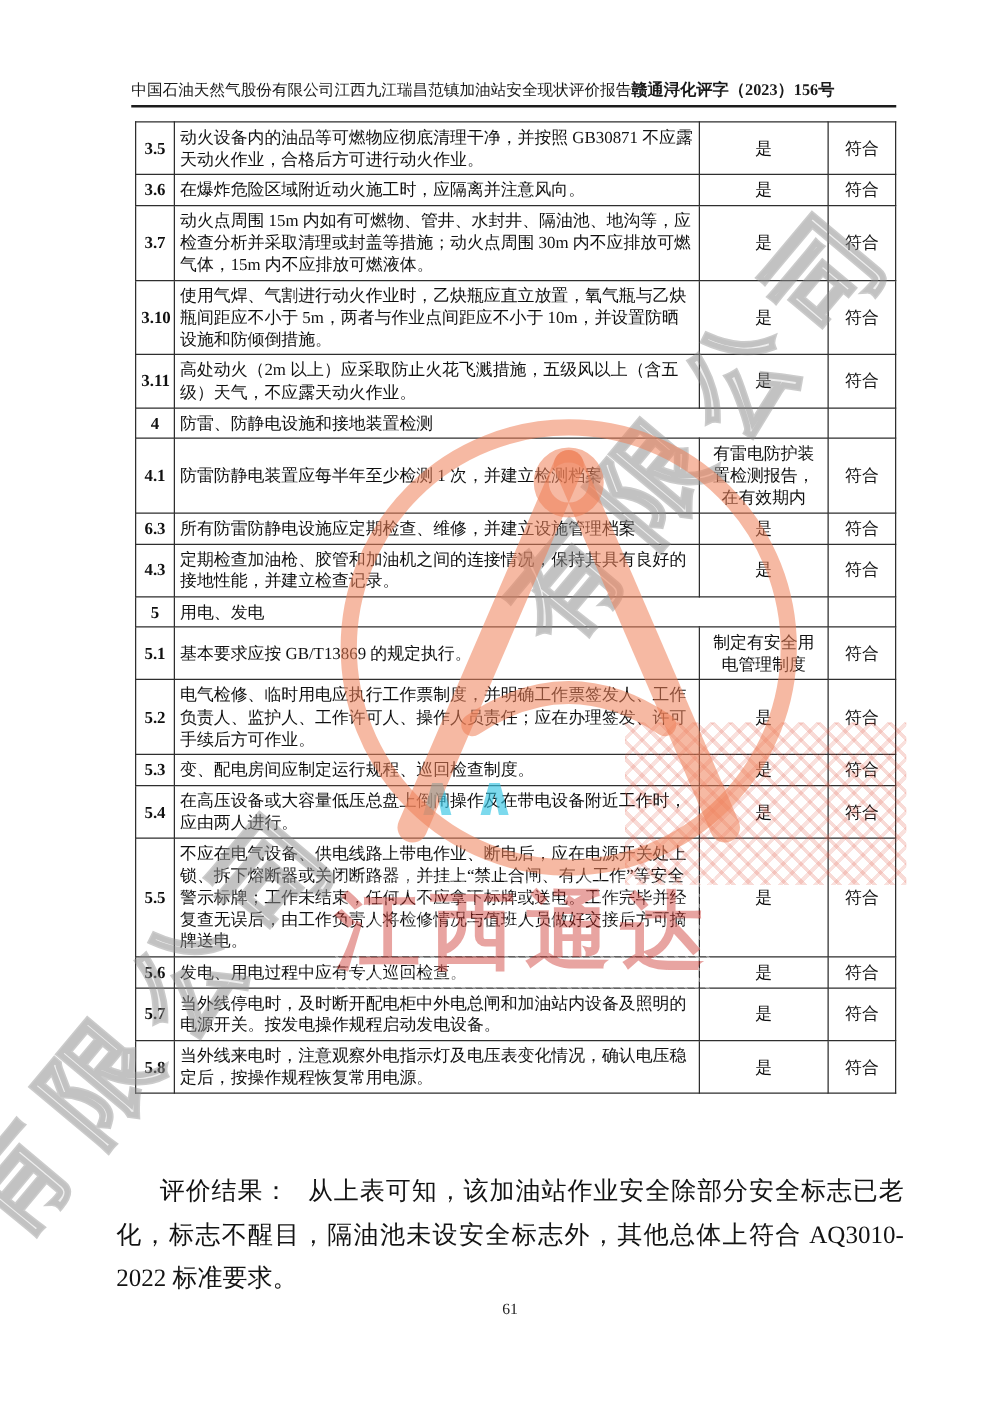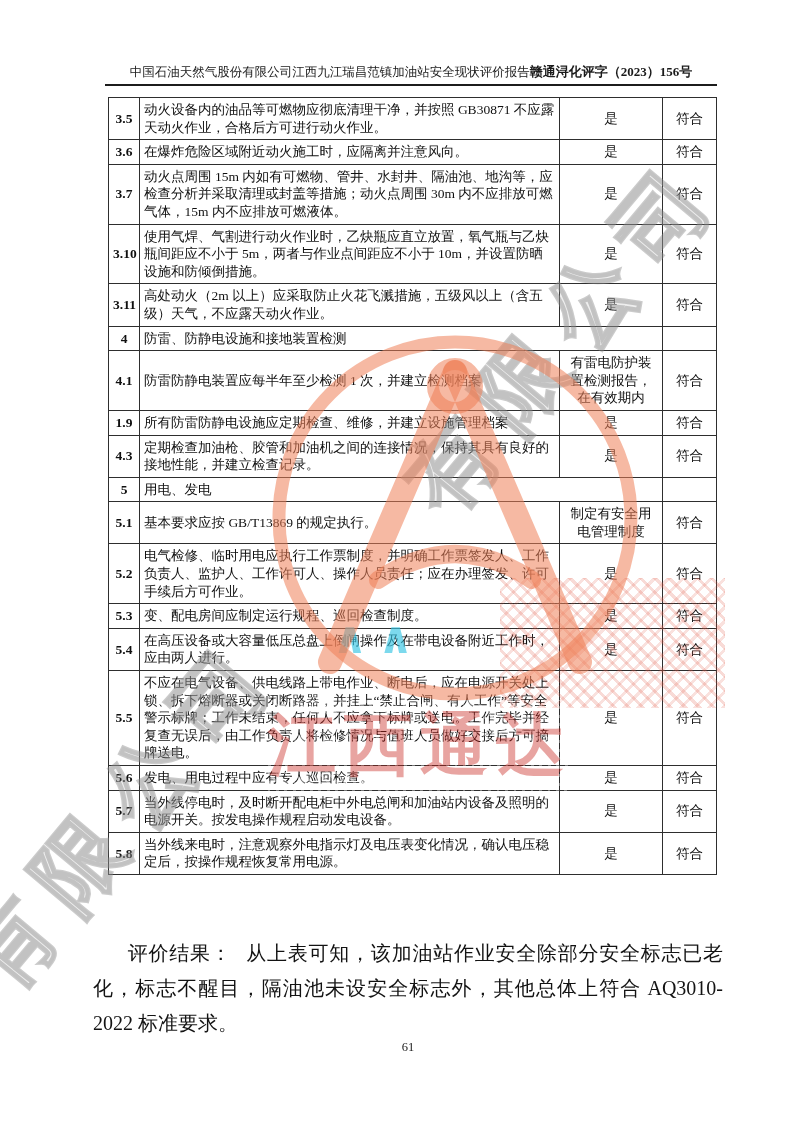--- a/index.html
+++ b/index.html
@@ -6,21 +6,21 @@
   body{
     width:800px;height:1131px;position:relative;background:#ffffff;
     font-family:"Liberation Serif","DejaVu Serif",serif;color:#111;
     overflow:hidden;
   }
   .page{position:absolute;inset:0;}
 
   
   .doc-header{
     position:absolute;left:105px;top:60px;width:612px;height:26px;
-    display:flex;justify-content:center;align-items:flex-end;
+    display:flex;justify-content:flex-start;align-items:flex-end;
     border-bottom:2px solid #1c1c1c;padding-bottom:3px;box-sizing:border-box;
   }
   .doc-header .h-left{font-size:12.5px;color:#1a1a1a;letter-spacing:0px;white-space:nowrap;}
   .doc-header .h-right{font-size:13px;font-weight:bold;color:#1a1a1a;white-space:nowrap;}
 
   
   .tbl-wrap{position:absolute;left:108px;top:97px;z-index:2;}
   table.checklist{
     border-collapse:collapse;table-layout:fixed;width:608px;background:transparent;
   }
@@ -126,21 +126,21 @@
           <td class="c-desc" colspan="2">防雷、防静电设施和接地装置检测</td>
           <td class="c-res"></td>
         </tr>
         <tr>
           <td class="c-no">4.1</td>
           <td class="c-desc">防雷防静电装置应每半年至少检测 1 次，并建立检测档案</td>
           <td class="c-status">有雷电防护装置检测报告，在有效期内</td>
           <td class="c-res">符合</td>
         </tr>
         <tr>
-          <td class="c-no">1.9</td>
+          <td class="c-no">6.3</td>
           <td class="c-desc">所有防雷防静电设施应定期检查、维修，并建立设施管理档案</td>
           <td class="c-status">是</td>
           <td class="c-res">符合</td>
         </tr>
         <tr>
           <td class="c-no">4.3</td>
           <td class="c-desc">定期检查加油枪、胶管和加油机之间的连接情况，保持其具有良好的接地性能，并建立检查记录。</td>
           <td class="c-status">是</td>
           <td class="c-res">符合</td>
         </tr>

